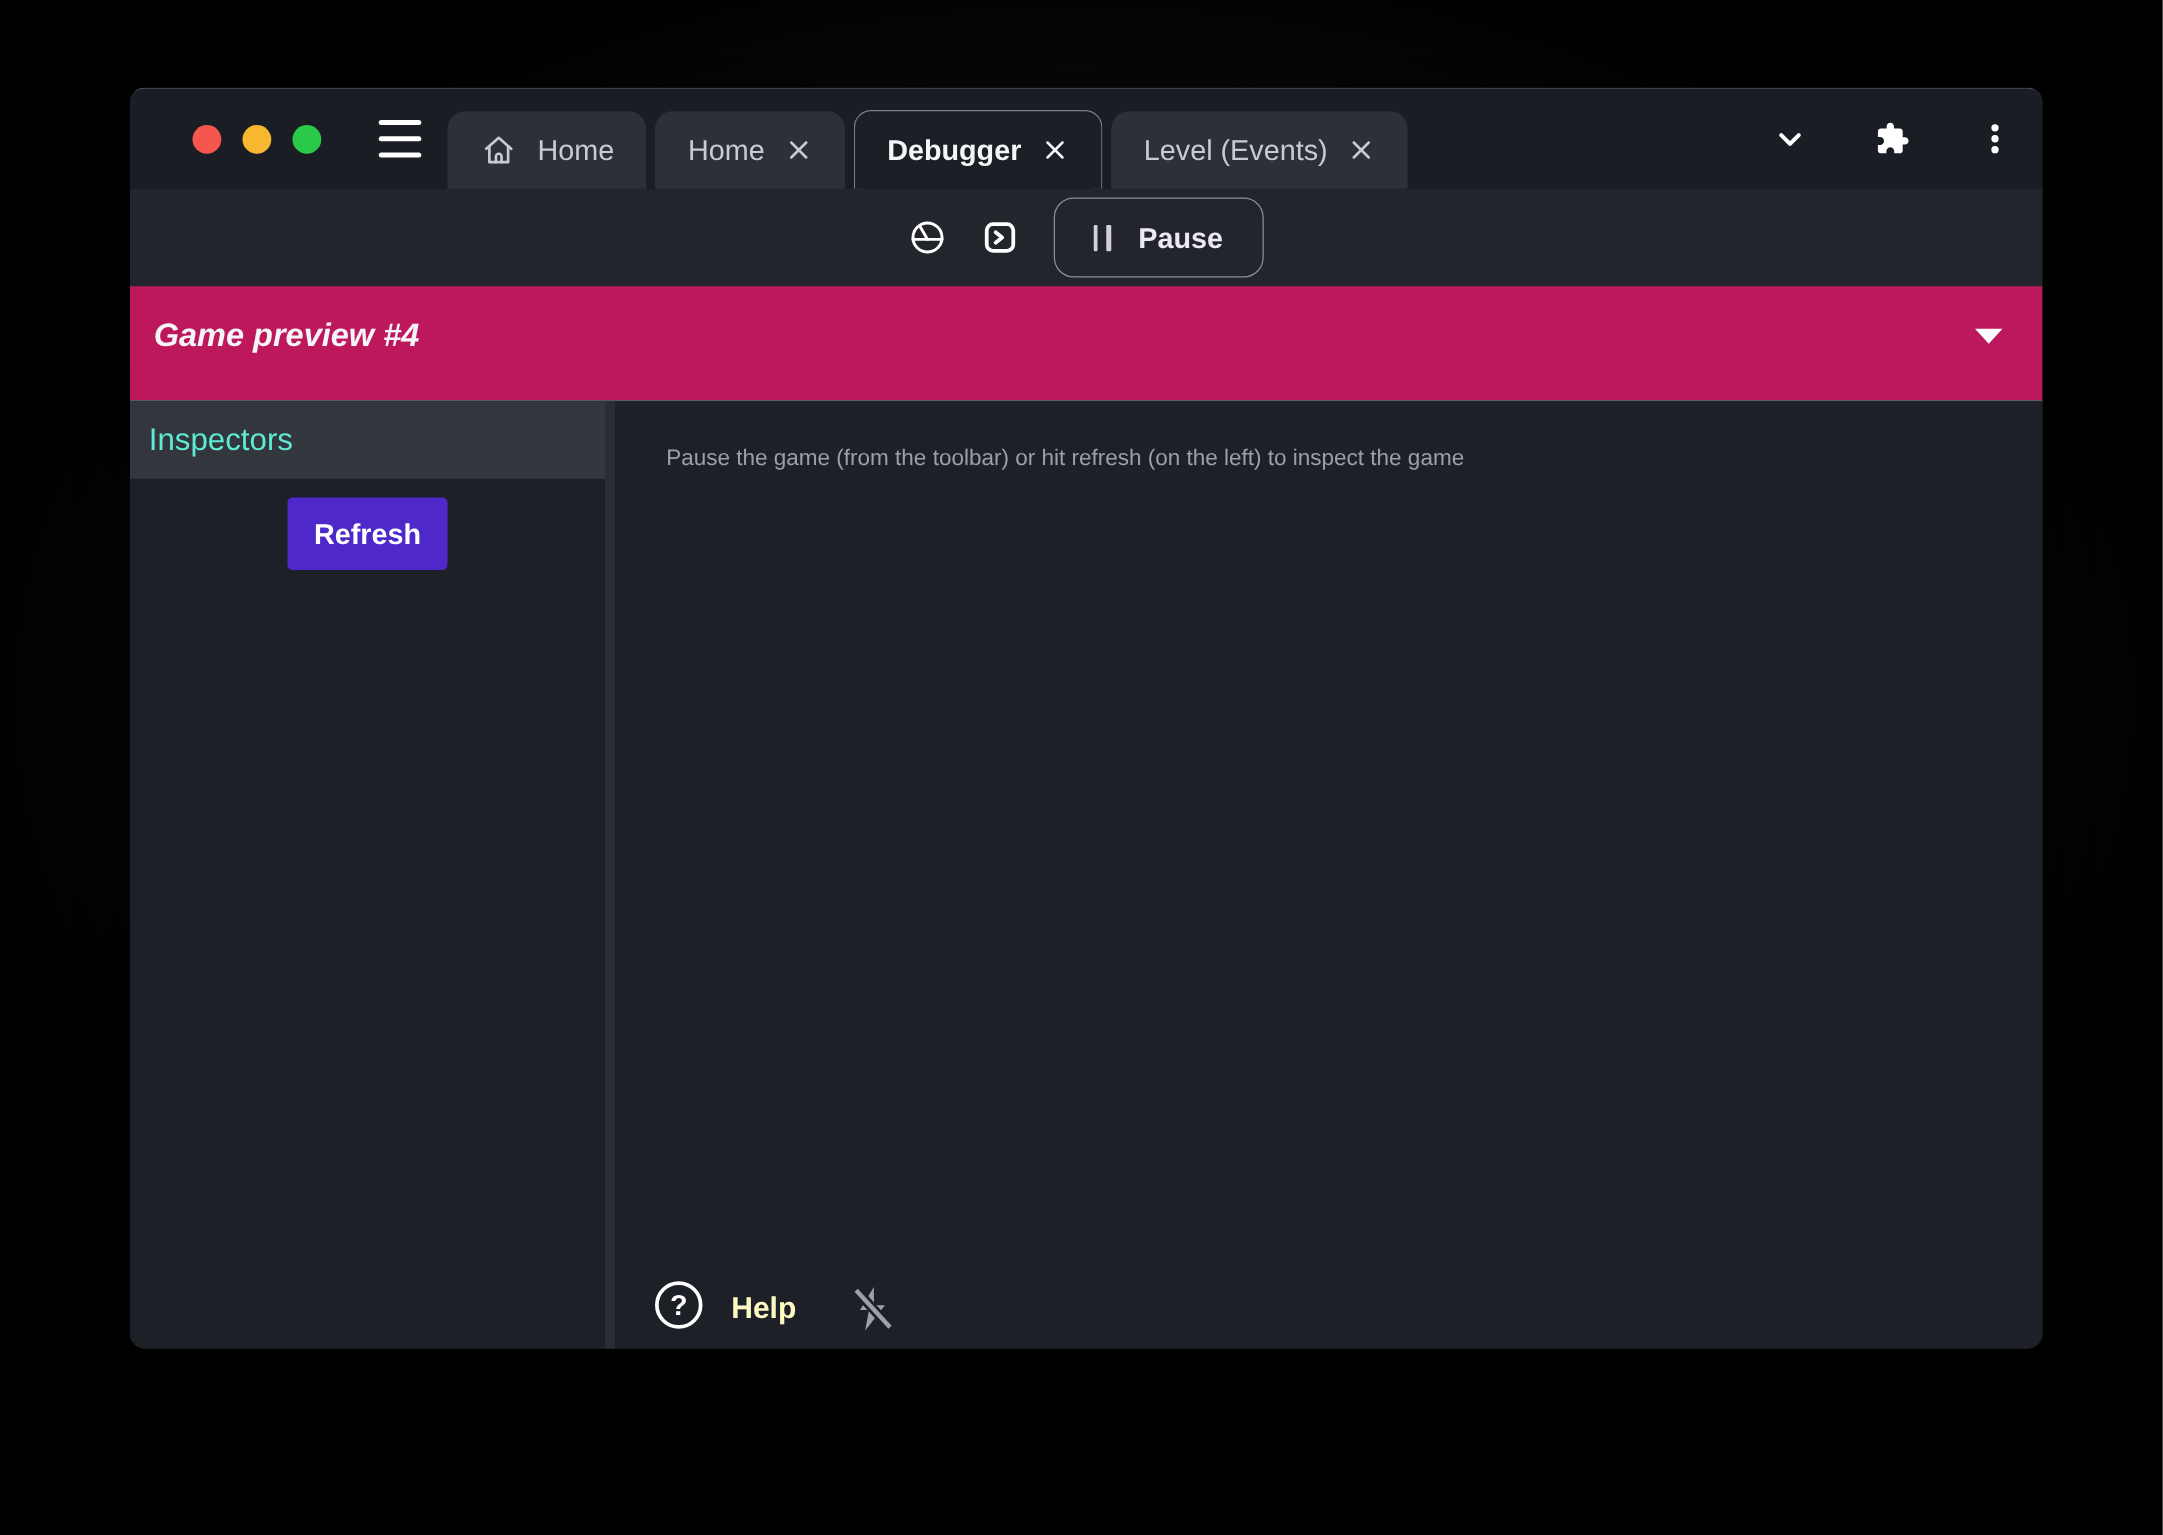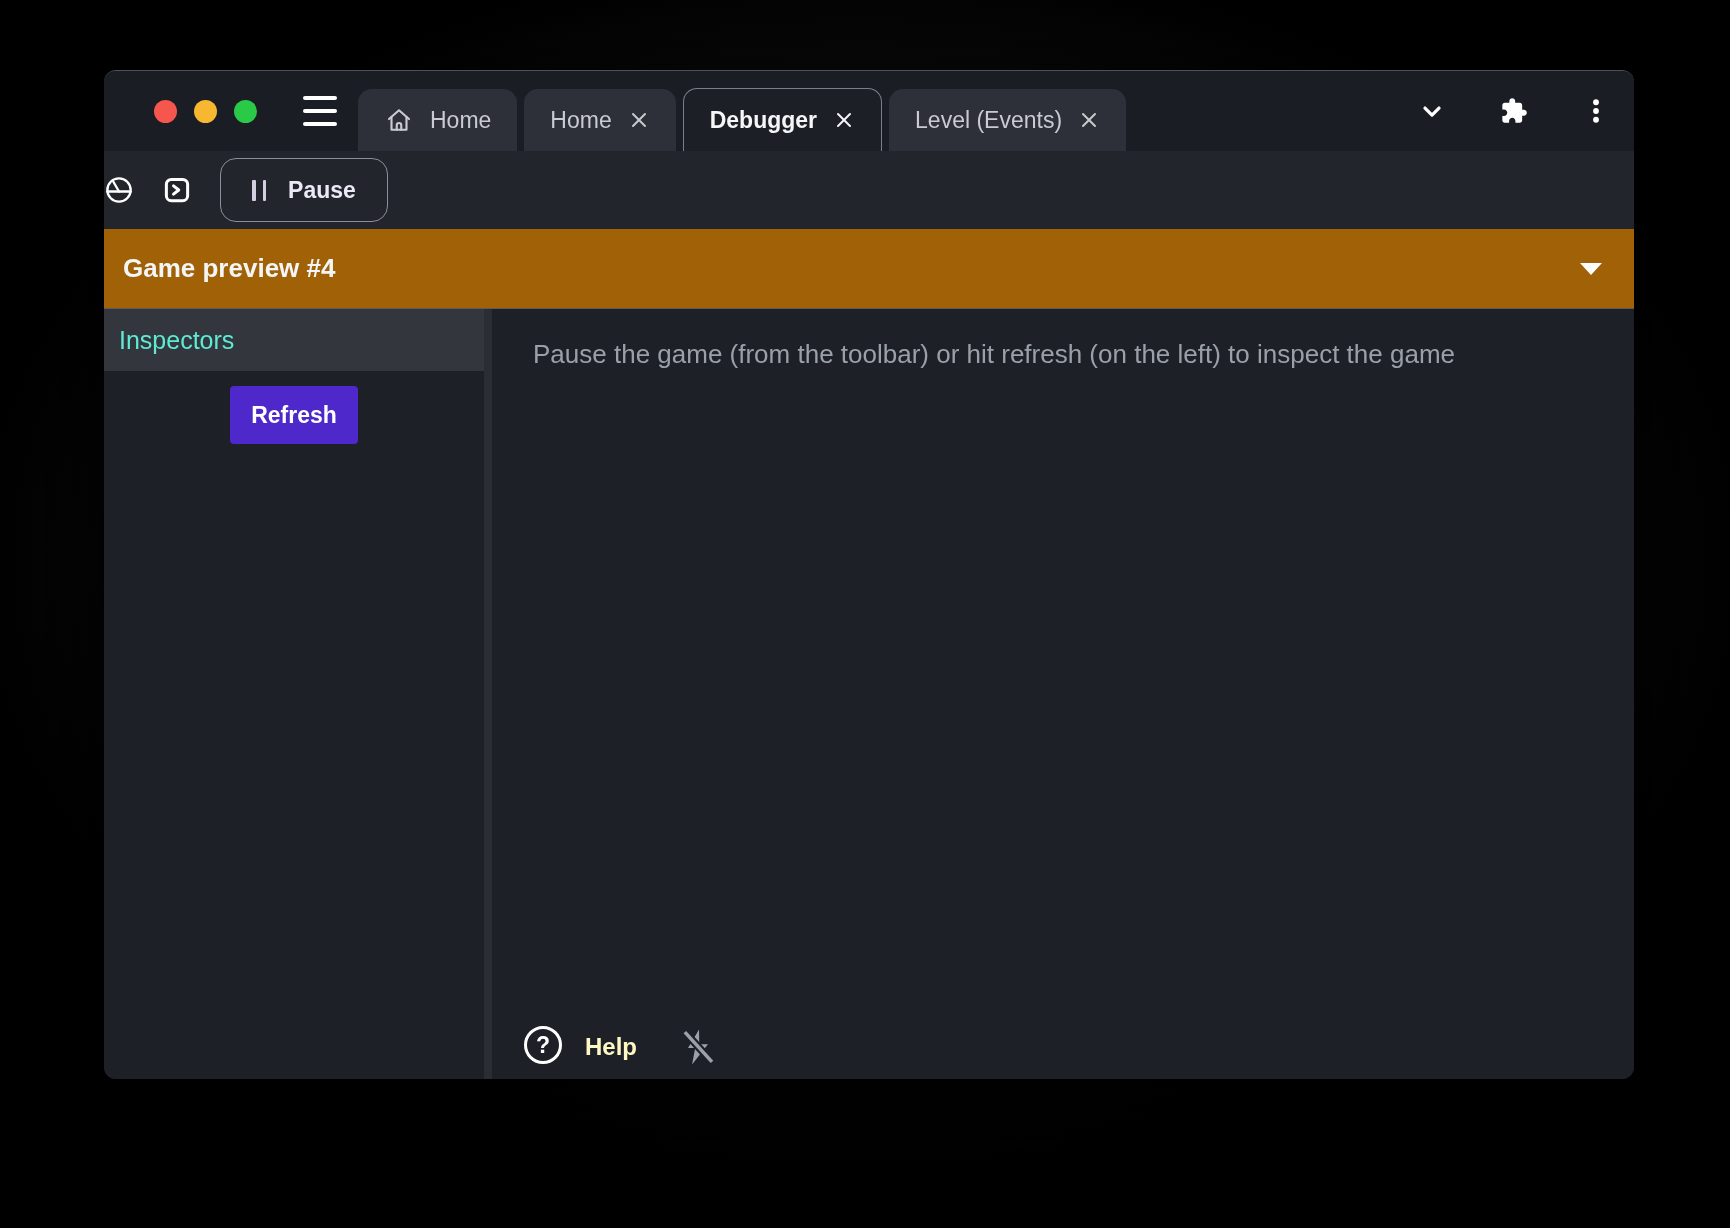--- a/index.html
+++ b/index.html
@@ -34,50 +34,50 @@
   .tab.active{
     background:#1c1f26;border:1.5px solid #7a7e8c;border-bottom:none;
     color:#f5f6f8;font-weight:600;
   }
   .tab .label{pointer-events:none;}
   .tab svg{display:block;}
   .tab .close{width:22px;height:22px;display:flex;align-items:center;justify-content:center;cursor:pointer;}
   .tabbar-right{position:absolute;right:23px;top:0;height:80px;display:flex;align-items:center;gap:52px;}
   .iconbtn{width:30px;height:30px;display:flex;align-items:center;justify-content:center;cursor:pointer;}
   
-  .toolbar{height:78px;background:#23252d;display:flex;align-items:center;justify-content:flex-start;gap:28px;padding-right:1px;flex:none;}
+  .toolbar{height:78px;background:#23252d;display:flex;align-items:center;justify-content:center;gap:28px;padding-right:1px;flex:none;}
   .pause-btn{
     width:166px;height:62px;border:1.5px solid #8f8c9b;border-radius:16px;
     display:flex;align-items:center;justify-content:center;gap:22px;
     background:transparent;cursor:pointer;
   }
   .pause-glyph{display:flex;gap:7px;}
   .pause-glyph i{display:block;width:3.5px;height:21px;background:#d4cee1;border-radius:1px;}
   .pause-label{color:#ece8f6;font-size:23px;font-weight:700;}
   
   .preview-header{
-    height:79px;background:#a16207;border-bottom:1px solid #585b63;
+    height:79px;background:#be185d;border-bottom:1px solid #585b63;
     display:flex;align-items:center;justify-content:space-between;
-    padding:0 32px 0 19px;flex:none;cursor:pointer;
+    padding:0 32px 12px 19px;flex:none;cursor:pointer;font-style:italic;
   }
   .preview-title{color:#f4f5f7;font-size:26px;font-weight:600;}
   .caret-down{width:0;height:0;border-left:11px solid transparent;border-right:11px solid transparent;border-top:12px solid #fff;cursor:pointer;}
   
   .content{flex:1;display:flex;min-height:0;}
   .sidebar{width:380px;flex:none;background:#1e2027;display:flex;flex-direction:column;}
   .sidebar-header{height:62px;background:#33363d;display:flex;align-items:center;padding-left:15px;flex:none;}
   .sidebar-title{color:#5eead4;font-size:25px;}
   .refresh-btn{
     margin:15px auto 0 auto;width:128px;height:58px;border:none;border-radius:4px;
     background:#4e28cb;color:#fff;font-size:23px;font-weight:700;
     font-family:"Liberation Sans",sans-serif;cursor:pointer;display:block;
   }
   .vdivider{width:8px;flex:none;background:#2b2d34;}
   .main{flex:1;position:relative;background:#1e2027;}
-  .main-message{padding:29px 30px 0 41px;color:#9aa0a8;font-size:26px;line-height:32px;}
+  .main-message{padding:29px 30px 0 41px;color:#9aa0a8;font-size:18px;line-height:32px;}
   .footer{position:absolute;left:29px;bottom:8px;display:flex;align-items:center;}
   .help-btn{display:flex;align-items:center;gap:20px;cursor:pointer;}
   .help-label{color:#fef9c3;font-size:24px;font-weight:700;}
   .unpin{margin-left:40px;cursor:pointer;display:flex;align-items:center;}
 </style>
 </head>
 <body>
 
 <div class="window">
 

